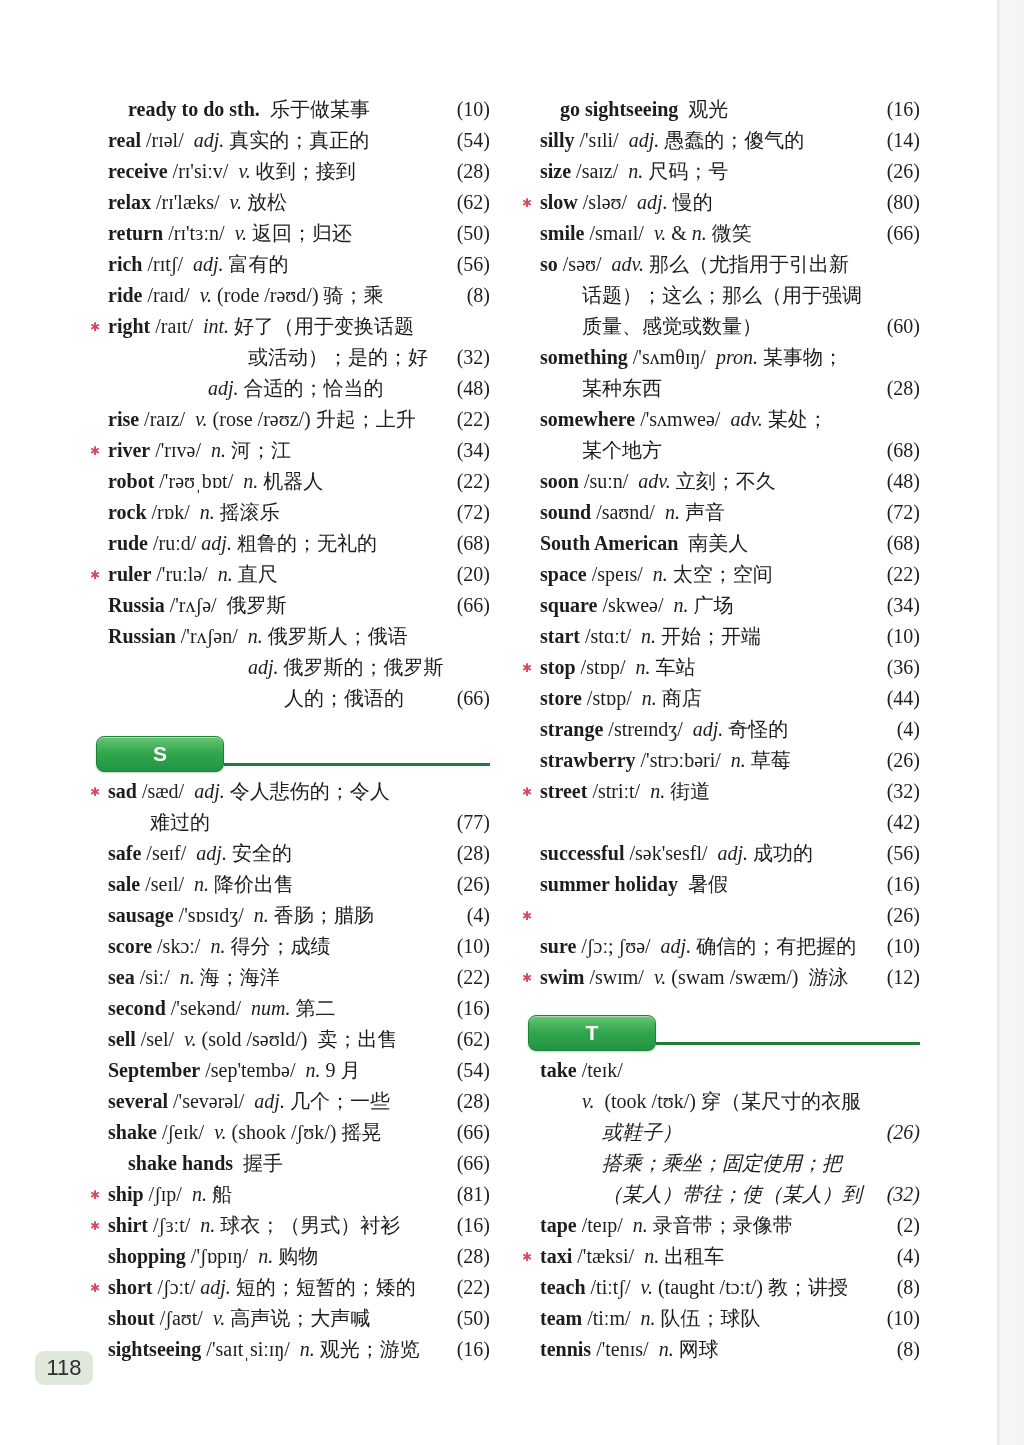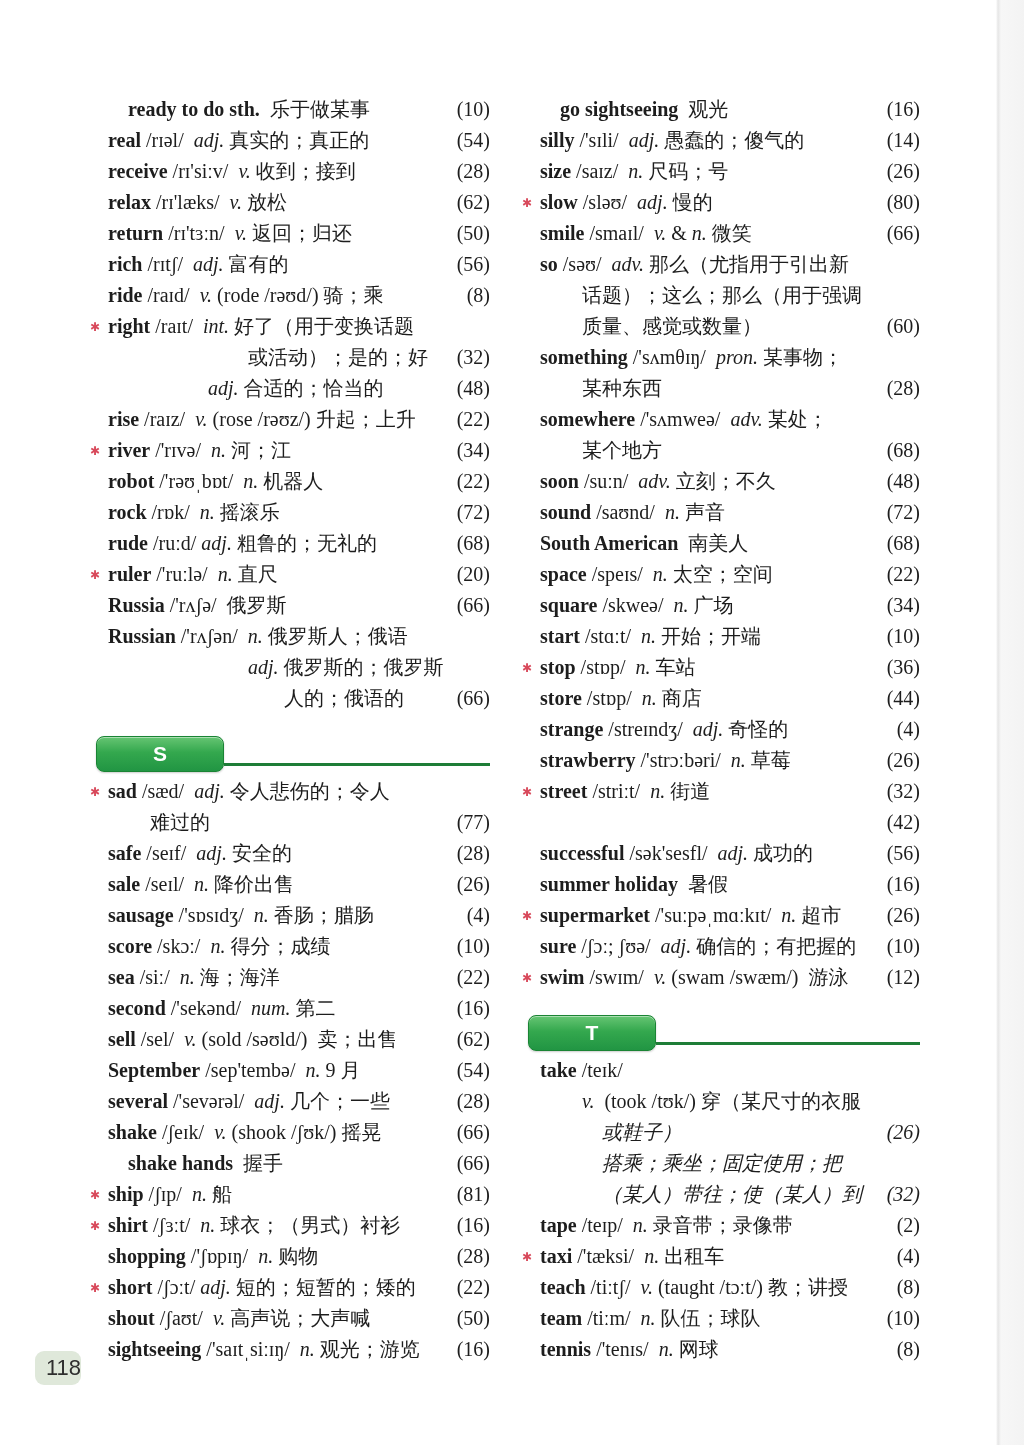--- a/index.html
+++ b/index.html
@@ -39,24 +39,24 @@
   .badge{
     width:126px;height:34px;border-radius:8px;flex:0 0 auto;
     background:linear-gradient(180deg,#66c573 0%,#34a84e 45%,#219543 100%);
     border:1px solid #1a8434;
     box-shadow:inset 0 1px 0 rgba(255,255,255,.45), 0 1px 2px rgba(0,0,0,.2);
     color:#fff;font-family:"Liberation Sans",sans-serif;font-weight:bold;
     font-size:21px;text-align:center;line-height:33px;
   }
   .rule{flex:1 1 auto;height:3px;background:#1e7d37;margin-bottom:6px;}
   .page-badge{
-    position:absolute;left:35px;top:1351px;width:46px;height:34px;
+    position:absolute;left:35px;top:1351px;width:58px;height:34px;
     background:#dfe8da;border-radius:9px;
     font-family:"Liberation Sans",sans-serif;font-size:22px;color:#2e2e2e;
-    text-align:right;line-height:34px;
+    text-align:center;line-height:34px;
   }
 </style>
 </head>
 <body>
 
 <div class="page-edge"></div>
 
 <div id="col-left" class="col">
     <div class="line ind1"><span class="txt"><span class="b">ready to do sth.</span><span class="r">  乐于做某事</span></span><span class="pg">(10)</span></div>
     <div class="line ind0"><span class="txt"><span class="b">real</span><span class="r"> /rɪəl/  </span><span class="i">adj.</span><span class="r"> 真实的；真正的</span></span><span class="pg">(54)</span></div>
@@ -122,21 +122,21 @@
     <div class="line ind0"><span class="txt"><span class="b">square</span><span class="r"> /skweə/  </span><span class="i">n.</span><span class="r"> 广场</span></span><span class="pg">(34)</span></div>
     <div class="line ind0"><span class="txt"><span class="b">start</span><span class="r"> /stɑːt/  </span><span class="i">n.</span><span class="r"> 开始；开端</span></span><span class="pg">(10)</span></div>
     <div class="line ind0"><span class="star">✱</span><span class="txt"><span class="b">stop</span><span class="r"> /stɒp/  </span><span class="i">n.</span><span class="r"> 车站</span></span><span class="pg">(36)</span></div>
     <div class="line ind0"><span class="txt"><span class="b">store</span><span class="r"> /stɒp/  </span><span class="i">n.</span><span class="r"> 商店</span></span><span class="pg">(44)</span></div>
     <div class="line ind0"><span class="txt"><span class="b">strange</span><span class="r"> /streɪndʒ/  </span><span class="i">adj.</span><span class="r"> 奇怪的</span></span><span class="pg">(4)</span></div>
     <div class="line ind0"><span class="txt"><span class="b">strawberry</span><span class="r"> /'strɔːbəri/  </span><span class="i">n.</span><span class="r"> 草莓</span></span><span class="pg">(26)</span></div>
     <div class="line ind0"><span class="star">✱</span><span class="txt"><span class="b">street</span><span class="r"> /striːt/  </span><span class="i">n.</span><span class="r"> 街道</span></span><span class="pg">(32)</span></div>
     <div class="line ind0"><span class="pg">(42)</span></div>
     <div class="line ind0"><span class="txt"><span class="b">successful</span><span class="r"> /sək'sesfl/  </span><span class="i">adj.</span><span class="r"> 成功的</span></span><span class="pg">(56)</span></div>
     <div class="line ind0"><span class="txt"><span class="b">summer holiday</span><span class="r">  暑假</span></span><span class="pg">(16)</span></div>
-    <div class="line ind0"><span class="star">✱</span><span class="txt"><span class="b">supermarket</span><span class="r"> /'suːpəˌmɑːkɪt/  </span><span class="i">n.</span><span class="r"> 超市</span></span><span class="pg">(26)</span></div>
+    <div class="line ind0"><span class="star">✱</span><span class="pg">(26)</span></div>
     <div class="line ind0"><span class="txt"><span class="b">sure</span><span class="r"> /ʃɔː; ʃʊə/  </span><span class="i">adj.</span><span class="r"> 确信的；有把握的</span></span><span class="pg">(10)</span></div>
     <div class="line ind0"><span class="star">✱</span><span class="txt"><span class="b">swim</span><span class="r"> /swɪm/  </span><span class="i">v.</span><span class="r"> (swam /swæm/)  游泳</span></span><span class="pg">(12)</span></div>
     <div class="section">
       <span class="badge">T</span>
       <span class="rule"></span>
     </div>
     <div class="line ind0"><span class="txt"><span class="b">take</span><span class="r"> /teɪk/</span></span></div>
     <div class="line ind2"><span class="txt"><span class="i">v.</span><span class="r">  (took /tʊk/) 穿（某尺寸的衣服</span></span></div>
     <div class="line ind3"><span class="txt"><span class="r">或鞋子）</span></span><span class="pg">(26)</span></div>
     <div class="line ind3"><span class="txt"><span class="r">搭乘；乘坐；固定使用；把</span></span></div>

